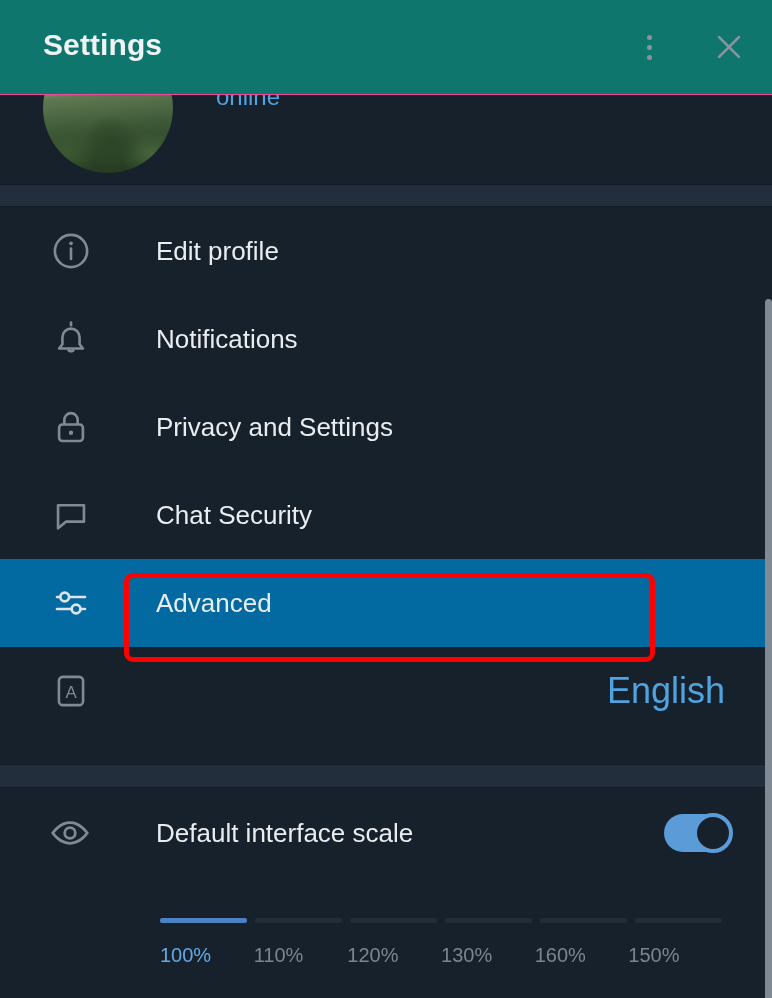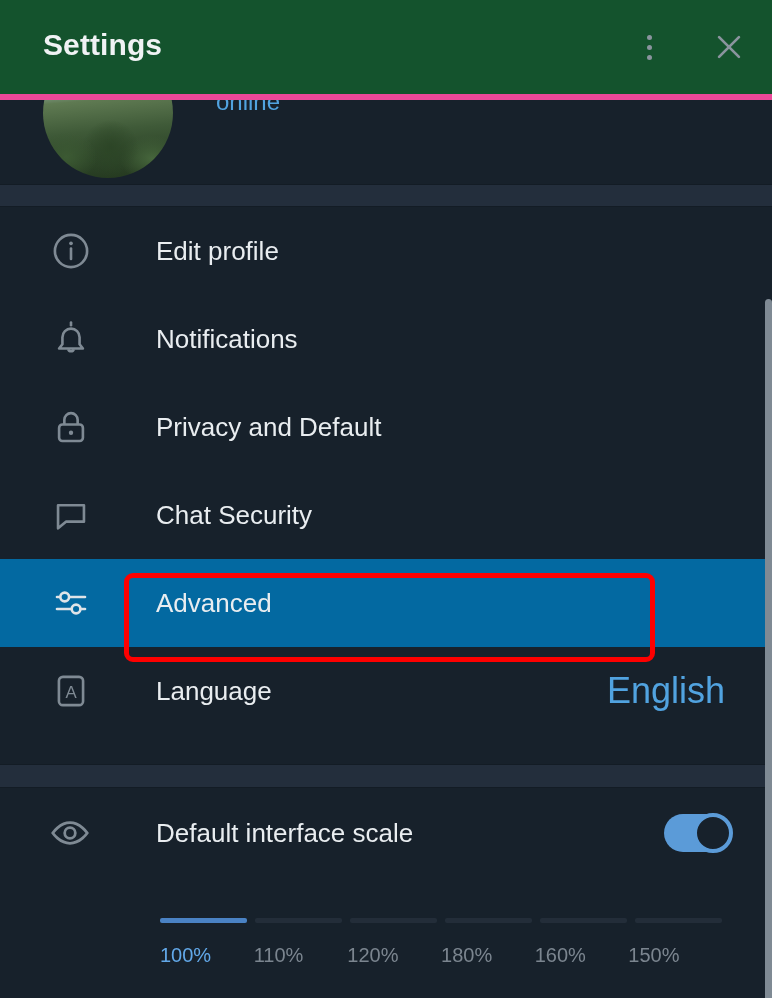--- a/index.html
+++ b/index.html
@@ -18,21 +18,21 @@
     height: 998px;
     background: #17212b;
     overflow: hidden;
   }
 
   
   .header {
     position: absolute;
     left: 0; top: 0;
     width: 772px; height: 94px;
-    background: #14532d;
+    background: #0f766e;
     display: flex;
     align-items: center;
   }
   .header-title {
     position: absolute;
     left: 43px;
     top: 28px;
     font-size: 30px;
     font-weight: bold;
     color: #f0f2f4;
@@ -66,21 +66,21 @@
     border-radius: 50%;
     background: #8a949e;
   }
 
   
   .profile {
     position: absolute;
     left: 0; top: 94px;
     width: 772px; height: 90px;
     background: #17212b;
-    border-top: 6px solid #ec4899;
+    border-top: 1px solid #ec4899;
     overflow: hidden;
   }
   .avatar {
     position: absolute;
     left: 43px;
     top: -52px;
     width: 130px; height: 130px;
     border-radius: 50%;
     overflow: hidden;
     background: linear-gradient(175deg,
@@ -313,21 +313,21 @@
     </div>
 
     <div class="row">
       <span class="row-icon">
         <svg width="42" height="42" viewBox="0 0 24 24" fill="none" stroke="#7f8a94" stroke-width="1.5">
           <rect x="5.2" y="10.6" width="13.6" height="9.4" rx="1.9"></rect>
           <path d="M8.2 10.6V7.9a3.8 3.8 0 0 1 7.6 0v2.7"></path>
           <circle cx="12" cy="15.3" r="1.25" fill="#7f8a94" stroke="none"></circle>
         </svg>
       </span>
-      <span class="row-label">Privacy and Default</span>
+      <span class="row-label">Privacy and Settings</span>
     </div>
 
     <div class="row">
       <span class="row-icon">
         <svg width="42" height="42" viewBox="0 0 24 24" fill="none" stroke="#7f8a94" stroke-width="1.5" stroke-linejoin="round">
           <path d="M4.6 6.4h14.8v9.4H9.1l-4.5 3.8z"></path>
         </svg>
       </span>
       <span class="row-label">Chat Security</span>
     </div>
@@ -346,21 +346,20 @@
       <span class="row-label">Advanced</span>
     </div>
 
     <div class="row">
       <span class="row-icon">
         <svg width="42" height="42" viewBox="0 0 24 24" fill="none" stroke="#7f8a94" stroke-width="1.5">
           <rect x="5.1" y="3.9" width="13.8" height="16.2" rx="2.3"></rect>
           <text x="12" y="16.1" font-family="Liberation Sans, sans-serif" font-size="9.6" fill="#7f8a94" stroke="none" text-anchor="middle">A</text>
         </svg>
       </span>
-      <span class="row-label">Language</span>
       <span class="row-value">English</span>
     </div>
 
   </div>
 
   <div class="divider" id="divider-mid"></div>
 
   <div class="scale-block">
     <div class="scale-head">
       <span class="scale-icon">
@@ -382,21 +381,21 @@
     <span class="seg"></span>
     <span class="seg"></span>
     <span class="seg"></span>
     <span class="seg"></span>
   </div>
 
   <div class="slider-labels">
     <span class="on">100%</span>
     <span>110%</span>
     <span>120%</span>
-    <span>180%</span>
+    <span>130%</span>
     <span>160%</span>
     <span>150%</span>
   </div>
 
   <div class="scrollbar-track">
     <div class="scrollbar-thumb"></div>
   </div>
 
   <div class="highlight"></div>
 

